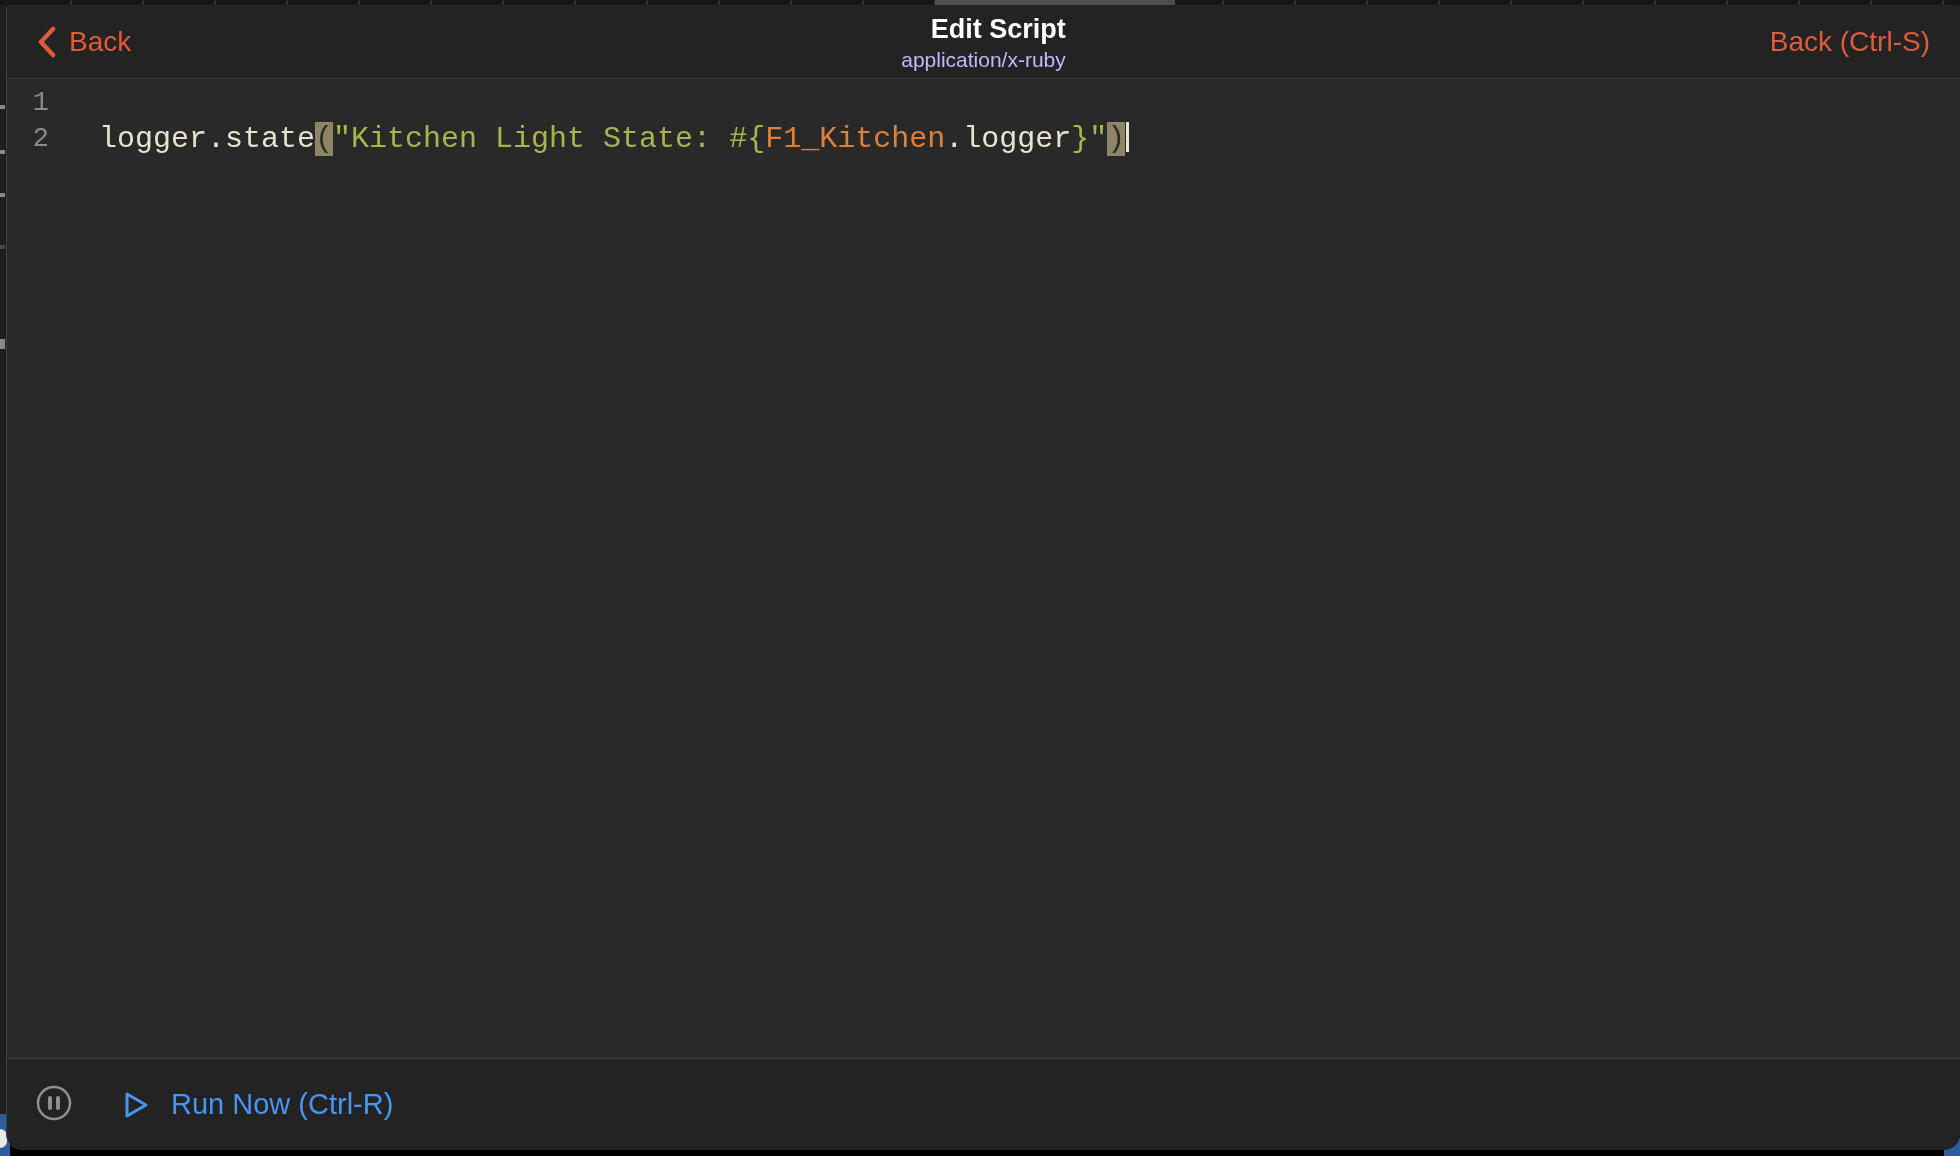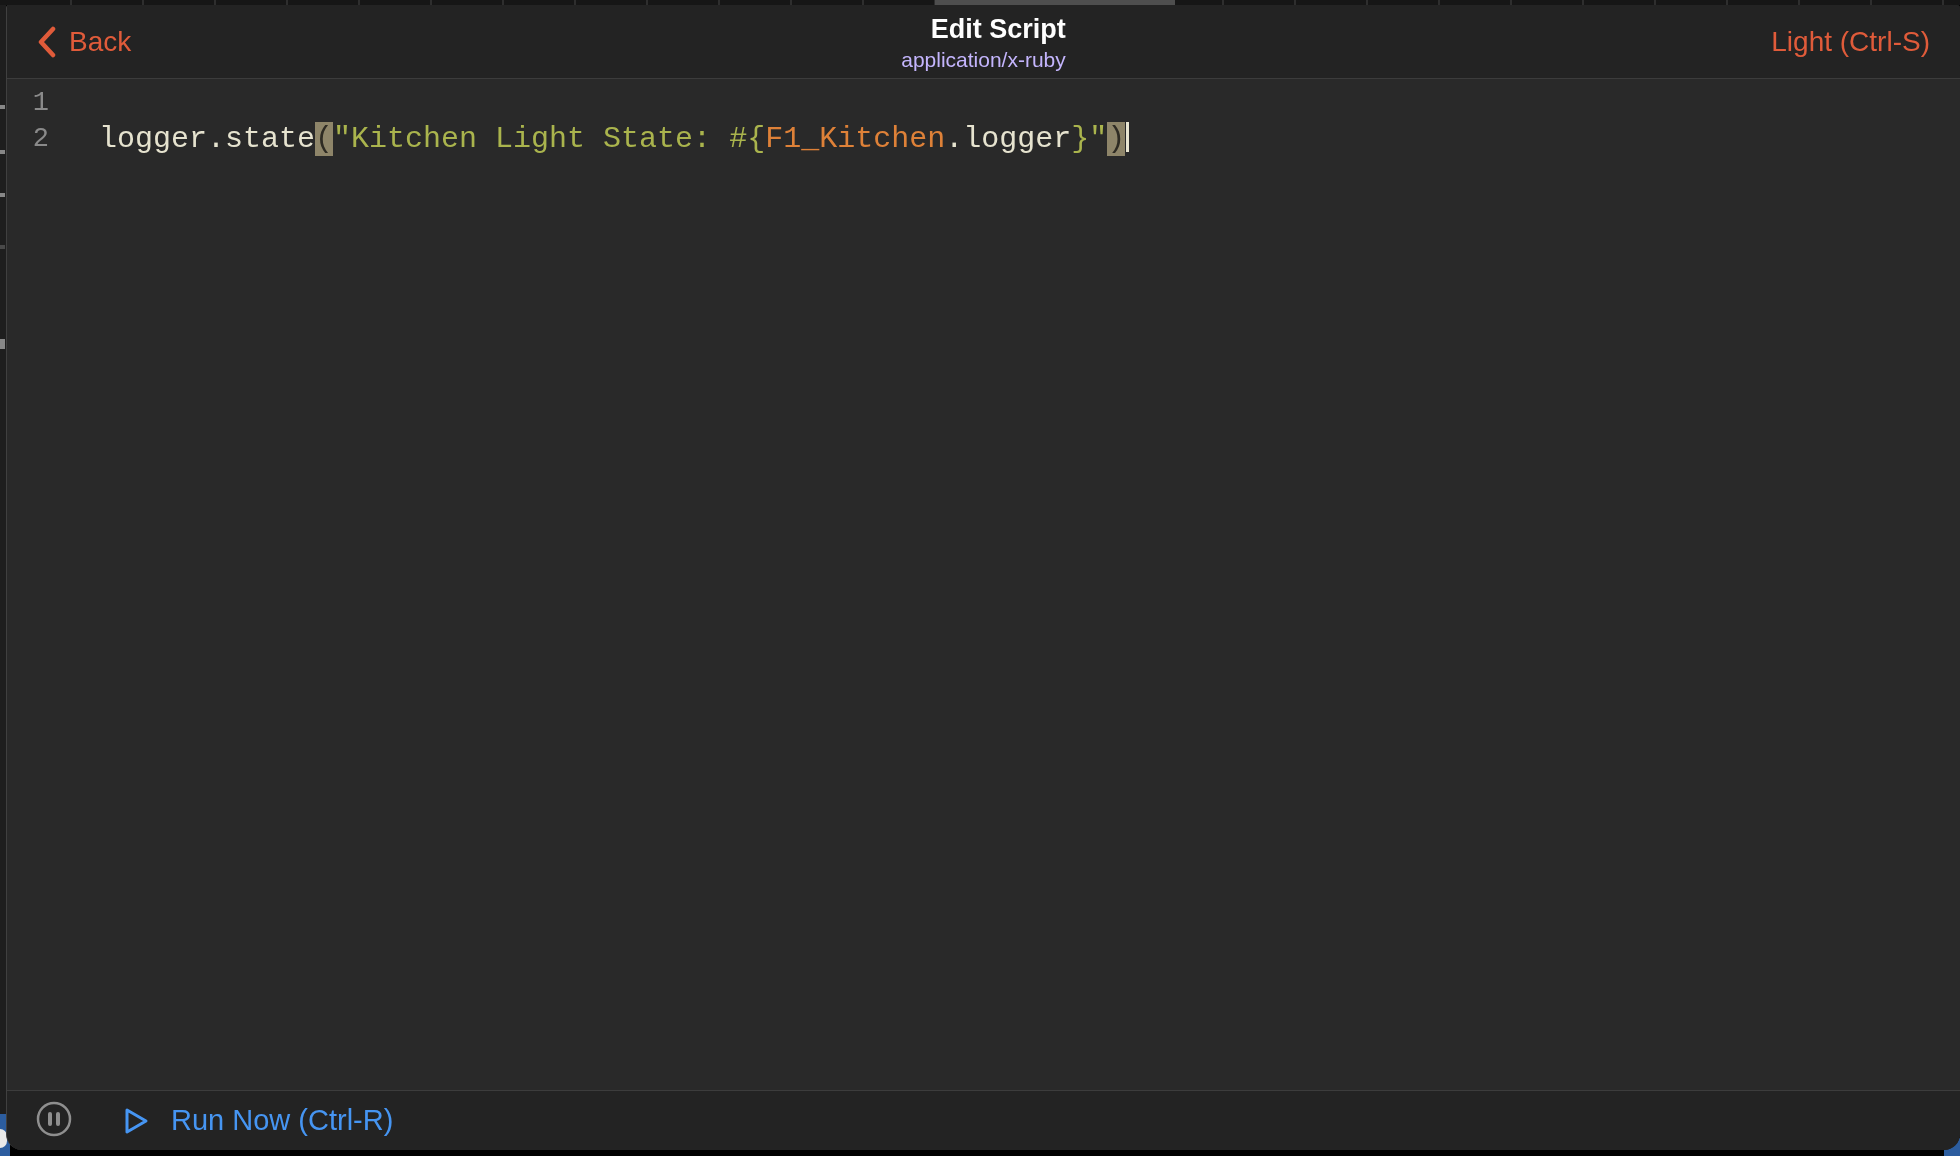--- a/index.html
+++ b/index.html
@@ -122,21 +122,21 @@
     display: inline-block;
     width: 3px; height: 30px;
     background: #e9e6d2;
     vertical-align: middle;
     margin-left: 1px;
     transform: translateY(-2px);
   }
 
   
   .toolbar {
-    height: 60px; flex: none;
+    height: 92px; flex: none;
     background: #232323;
     border-top: 1px solid #3c3c3c;
     display: flex; align-items: center;
     padding: 0 28px; gap: 50px;
     box-sizing: border-box;
   }
   .pause-button { display: flex; align-items: center; cursor: pointer; }
   .run-button {
     display: flex; align-items: center; gap: 22px;
     color: var(--accent-blue, #4695f2);
@@ -170,21 +170,21 @@
         </svg>
       </span>
       <span>Back</span>
     </div>
 
     <div class="title-block">
       <div class="navbar-title">Edit Script</div>
       <div class="navbar-subtitle">application/x-ruby</div>
     </div>
 
-    <div class="save-button">Light (Ctrl-S)</div>
+    <div class="save-button">Back (Ctrl-S)</div>
   </div>
 
   <div class="editor">
 
     <div class="code-line">
       <div class="gutter">1</div>
     </div>
 
     <div class="code-line">
       <div class="gutter">2</div>

